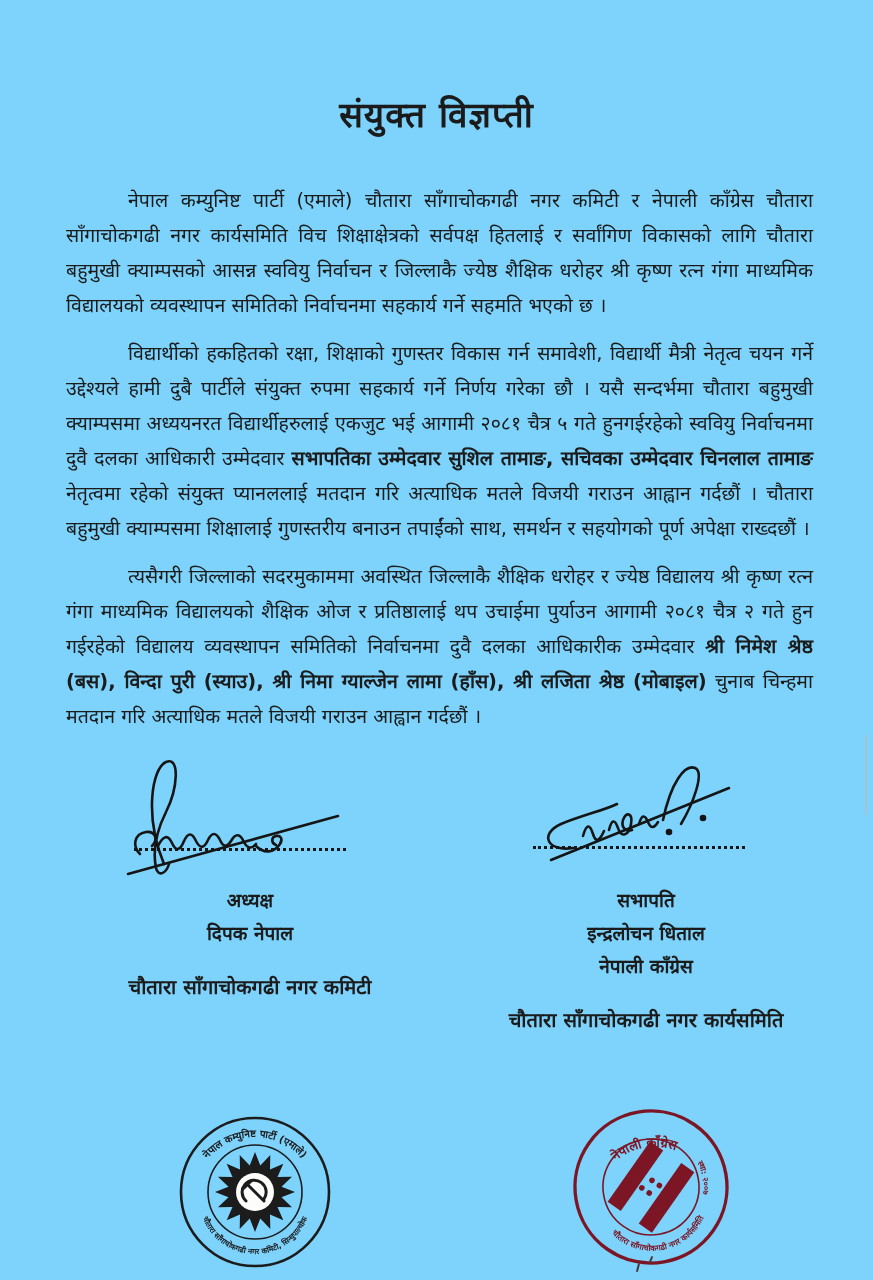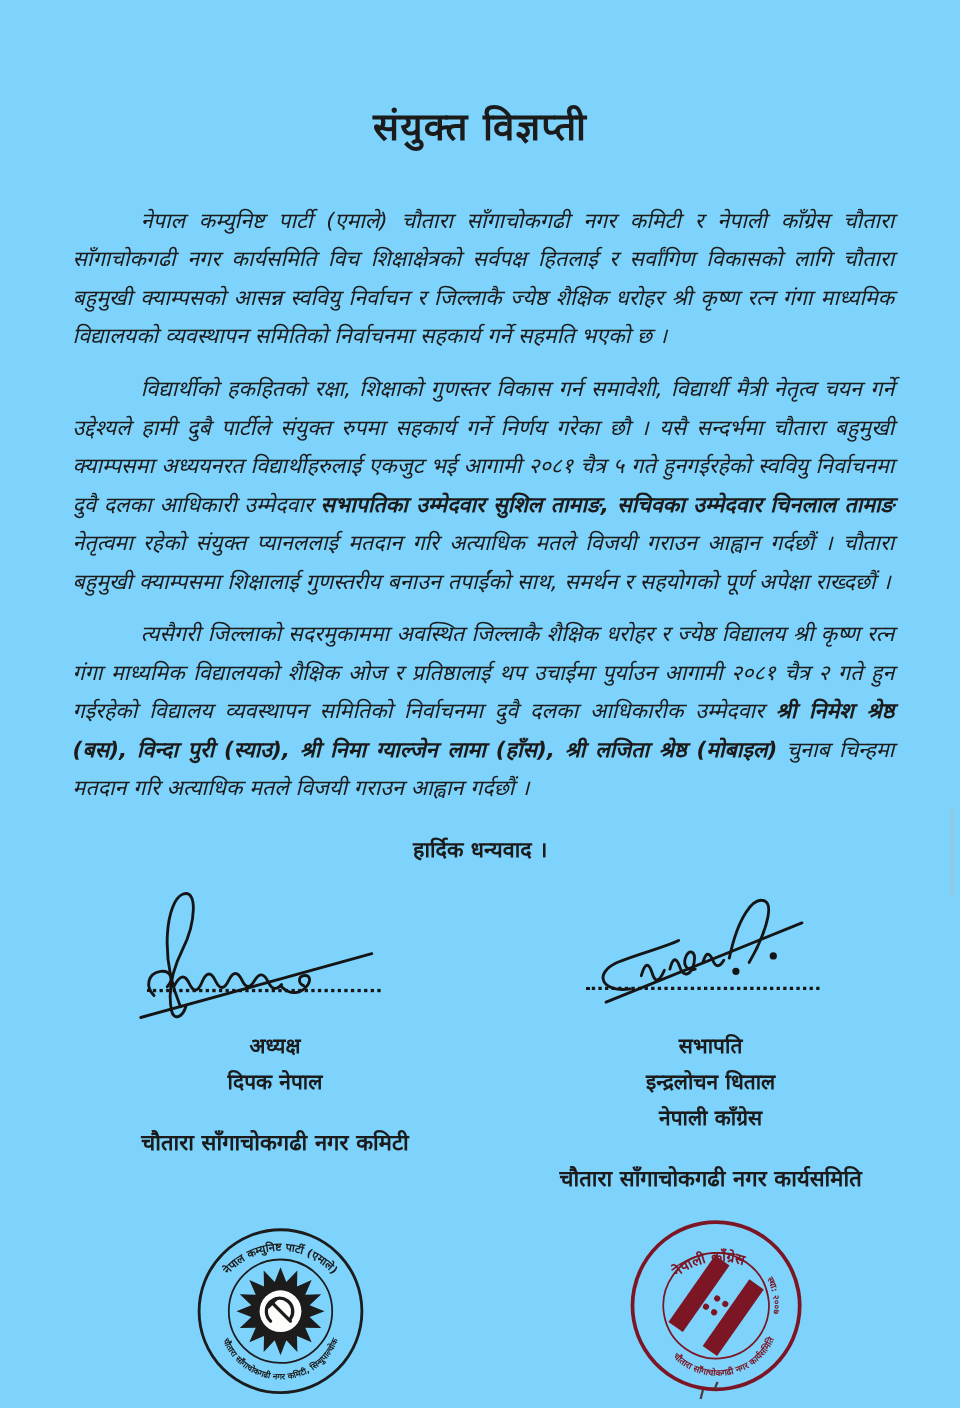--- a/index.html
+++ b/index.html
@@ -19,21 +19,20 @@
     font-weight:700;
     letter-spacing:1px;
   }
   .body-text{margin:46px 60px 0 66px;}
   p.para{
     text-align:justify;
     text-indent:62px;
     font-size:19.5px;
     line-height:35px;
     margin:0 0 13px 0;
-    font-style:italic;
   }
   p.para .bold{font-weight:700;}
   .closing{
     text-align:center;
     font-size:19.5px;
     margin-top:24px;
     font-weight:600;
   }
   .signatures{
     display:flex;
@@ -77,21 +76,20 @@
 <div class="page">
 
   <div class="title">संयुक्त विज्ञप्ती</div>
 
   <div class="body-text">
       <p class="para"><span>नेपाल कम्युनिष्ट पार्टी (एमाले) चौतारा साँगाचोकगढी नगर कमिटी र नेपाली काँग्रेस चौतारा साँगाचोकगढी नगर कार्यसमिति विच शिक्षाक्षेत्रको सर्वपक्ष हितलाई र सर्वांगिण विकासको लागि चौतारा बहुमुखी क्याम्पसको आसन्न स्ववियु निर्वाचन र जिल्लाकै ज्येष्ठ शैक्षिक धरोहर श्री कृष्ण रत्न गंगा माध्यमिक विद्यालयको व्यवस्थापन समितिको निर्वाचनमा सहकार्य गर्ने सहमति भएको छ ।</span></p>
       <p class="para"><span>विद्यार्थीको हकहितको रक्षा, शिक्षाको गुणस्तर विकास गर्न समावेशी, विद्यार्थी मैत्री नेतृत्व चयन गर्ने उद्देश्यले हामी दुबै पार्टीले संयुक्त रुपमा सहकार्य गर्ने निर्णय गरेका छौ । यसै सन्दर्भमा चौतारा बहुमुखी क्याम्पसमा अध्ययनरत विद्यार्थीहरुलाई एकजुट भई आगामी २०८१ चैत्र ५ गते हुनगईरहेको स्ववियु निर्वाचनमा दुवै दलका आधिकारी उम्मेदवार </span><span class="bold">सभापतिका उम्मेदवार सुशिल तामाङ, सचिवका उम्मेदवार चिनलाल तामाङ</span><span> नेतृत्वमा रहेको संयुक्त प्यानललाई मतदान गरि अत्याधिक मतले विजयी गराउन आह्वान गर्दछौं । चौतारा बहुमुखी क्याम्पसमा शिक्षालाई गुणस्तरीय बनाउन तपाईंको साथ, समर्थन र सहयोगको पूर्ण अपेक्षा राख्दछौं ।</span></p>
       <p class="para"><span>त्यसैगरी जिल्लाको सदरमुकाममा अवस्थित जिल्लाकै शैक्षिक धरोहर र ज्येष्ठ विद्यालय श्री कृष्ण रत्न गंगा माध्यमिक विद्यालयको शैक्षिक ओज र प्रतिष्ठालाई थप उचाईमा पुर्याउन आगामी २०८१ चैत्र २ गते हुन गईरहेको विद्यालय व्यवस्थापन समितिको निर्वाचनमा दुवै दलका आधिकारीक उम्मेदवार </span><span class="bold">श्री निमेश श्रेष्ठ (बस), विन्दा पुरी (स्याउ), श्री निमा ग्याल्जेन लामा (हाँस), श्री लजिता श्रेष्ठ (मोबाइल)</span><span> चुनाब चिन्हमा मतदान गरि अत्याधिक मतले विजयी गराउन आह्वान गर्दछौं ।</span></p>
     </div>
 
-  <div class="closing">हार्दिक धन्यवाद ।</div>
 
   <div class="signatures">
 
     <div class="sign-block left">
       <div class="sig-area">
         <div class="dotted-line"></div>
         <svg class="sig-svg" width="250" height="130" viewBox="0 0 250 130">
           <g fill="none" stroke="#151515" stroke-width="2.6" stroke-linecap="round">
             <path d="M 58,118 C 38,70 46,22 60,16 C 74,10 72,42 60,66 C 52,82 46,102 50,122 C 52,131 60,128 63,118"></path>
             <path d="M 34,108 C 26,100 28,88 40,86 C 50,85 52,94 46,100"></path>

